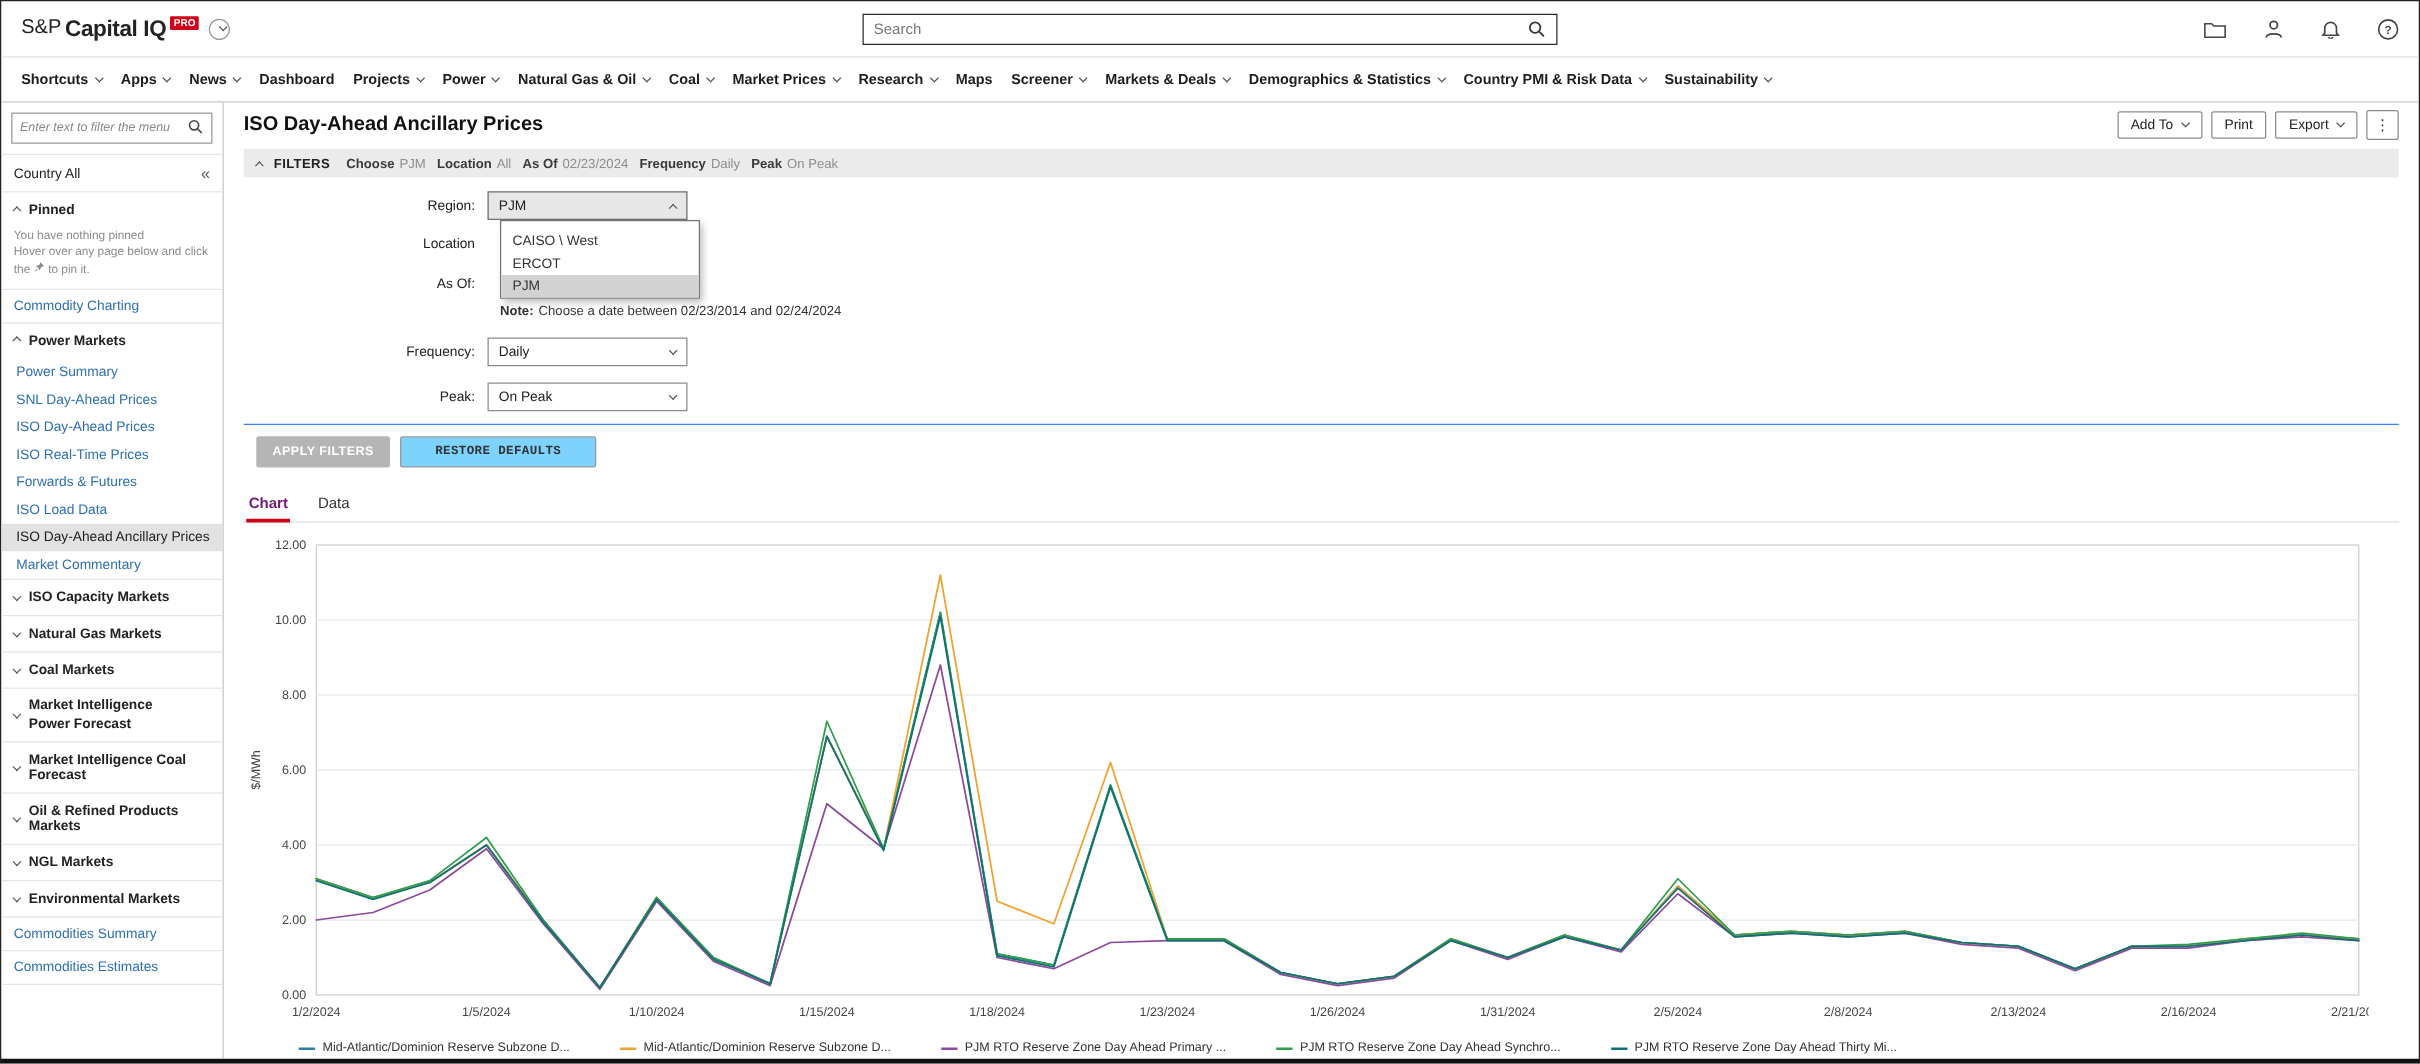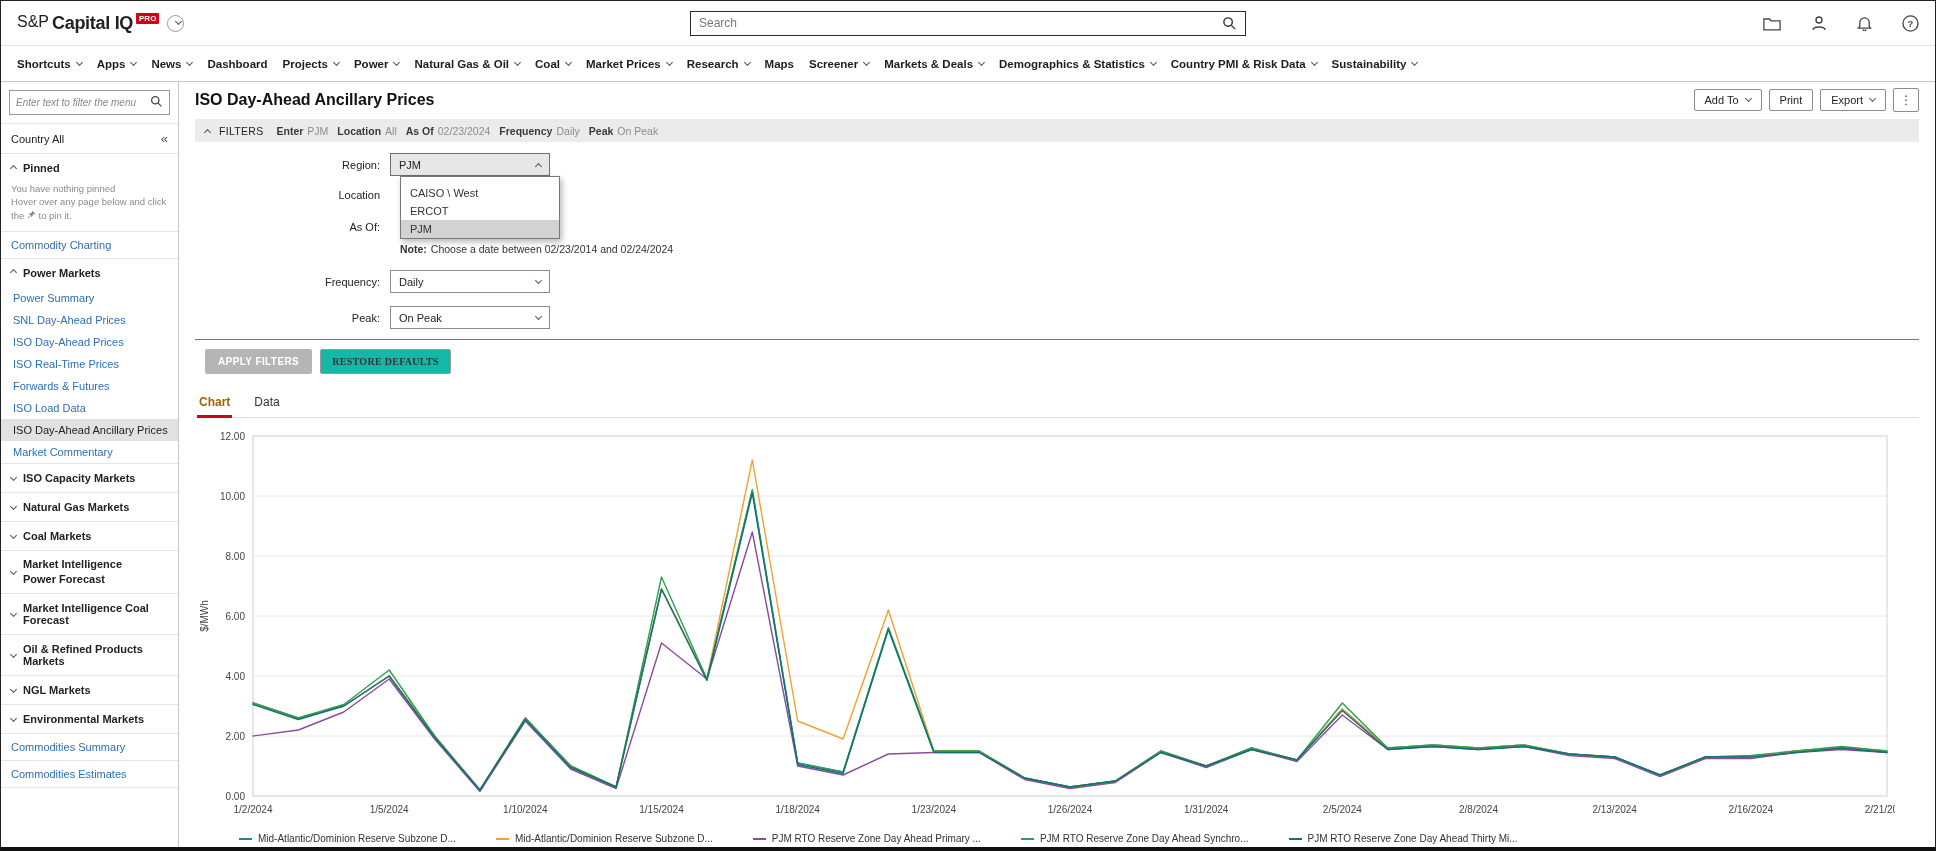--- a/index.html
+++ b/index.html
@@ -51,42 +51,42 @@
   .title-row{display:flex;align-items:center;justify-content:space-between;margin-bottom:7px;flex:0 0 auto}
   .page-title{font-size:16px;font-weight:700;color:#111}
   .actions{display:flex;gap:7px;align-items:center}
   .btn{border:1px solid #8c8c8c;background:#fff;font-size:11px;padding:4px 10px;border-radius:2px;display:inline-flex;align-items:center;cursor:pointer;color:#222;font-family:"Liberation Sans",sans-serif}
   .btn .cv{margin-left:7px}
   .kebab{width:26px;justify-content:center;padding:4px 0}
   .kebab-glyph::before{content:"\22EE";font-size:12px;color:#333}
 
   
   .filters-band{background:#ebebeb;height:23px;display:flex;align-items:center;gap:9px;padding:0 10px;font-size:10.5px;flex:0 0 auto}
-  .band-title{font-weight:400;color:#222;letter-spacing:.3px;margin-right:4px}
+  .band-title{font-weight:700;color:#222;letter-spacing:.3px;margin-right:4px}
   .pair .k{font-weight:700;color:#3a3a3a;margin-right:4px}
   .pair .v{color:#8d8d8d}
   .filter-form{position:relative;padding-top:11px;font-size:11px;flex:0 0 auto}
   .frow{display:flex;align-items:center;margin-bottom:13px;position:relative}
   .flabel{width:195px;text-align:right;padding-right:10px;color:#222}
   .fselect{width:160px;height:23px;border:1px solid #8c8c8c;background:#fff;display:flex;align-items:center;justify-content:space-between;padding:0 8px;cursor:pointer}
   .fselect.open{background:#e7e7e7;border-color:#6f6f6f}
   .dropdown{position:absolute;left:205px;top:23px;width:160px;background:#fff;border:1px solid #777;box-shadow:2px 3px 6px rgba(0,0,0,.28);z-index:9;padding-top:7px}
   .opt{padding:3px 9px;cursor:pointer;color:#333}
   .opt.selected{background:#d2d2d2}
   .label-only{margin-bottom:20px}
   .note-row{margin-left:205px;font-size:10.5px;color:#333;margin-bottom:15px}
   .note-row .nl{font-weight:700;margin-right:4px}
   .form-footer{border-top:1px solid #3b82f6;margin-top:4px;padding:9px 10px;display:flex;justify-content:flex-start;gap:8px;flex:0 0 auto}
   .apply-btn{background:#b5b5b5;color:#fff;border:none;font-weight:700;font-size:10px;padding:7px 13px;letter-spacing:.4px;border-radius:2px;cursor:default;font-family:"Liberation Sans",sans-serif}
-  .restore-btn{background:#14b8a6;border:1px solid #9a9a9a;font-weight:700;font-size:10px;padding:6px 11px;color:#333;border-radius:2px;cursor:pointer;letter-spacing:.3px;font-family:Liberation Serif, serif}
+  .restore-btn{background:#7dd3fc;border:1px solid #9a9a9a;font-weight:700;font-size:10px;padding:6px 27px;color:#333;border-radius:2px;cursor:pointer;letter-spacing:.3px;font-family:Liberation Mono, monospace}
 
   
   .tabs{display:flex;gap:20px;font-size:12px;border-bottom:1px solid #ddd;margin-top:8px;padding:0 2px;flex:0 0 auto}
   .tab{padding:4px 2px 6px;cursor:pointer;color:#333}
-  .tab.active{font-weight:700;color:#a16207;border-bottom:3px solid #d0021b;margin-bottom:-1px}
+  .tab.active{font-weight:700;color:#701a75;border-bottom:3px solid #d0021b;margin-bottom:-1px}
 
   
   .chart-area{flex:1;min-height:0;padding-top:6px;overflow:hidden}
   #chart-svg{display:block}
   .chart-legend{display:flex;gap:40px;align-items:center;font-size:10px;color:#333;padding:1px 0 3px 44px;white-space:nowrap}
   .legend-item{display:inline-flex;align-items:center;cursor:pointer}
   .legend-swatch{width:13px;height:2px;display:inline-block;margin-right:6px}
 </style>
 </head>
 <body>
@@ -325,21 +325,21 @@
             </button>
           <button class="btn kebab">
               <span class="kebab-glyph"></span>
             </button>
         </div>
       </div>
 
       <div class="filters-band">
         <span class="sv up" style="margin-top:3px"></span>
         <span class="band-title">FILTERS</span>
-        <span class="pair"><span class="k">Enter</span><span class="v">PJM</span></span>
+        <span class="pair"><span class="k">Choose</span><span class="v">PJM</span></span>
         <span class="pair"><span class="k">Location</span><span class="v">All</span></span>
         <span class="pair"><span class="k">As Of</span><span class="v">02/23/2024</span></span>
         <span class="pair"><span class="k">Frequency</span><span class="v">Daily</span></span>
         <span class="pair"><span class="k">Peak</span><span class="v">On Peak</span></span>
       </div>
 
       <div class="filter-form">
         <div class="frow">
           <span class="flabel">Region:</span>
           <div class="fselect open">

